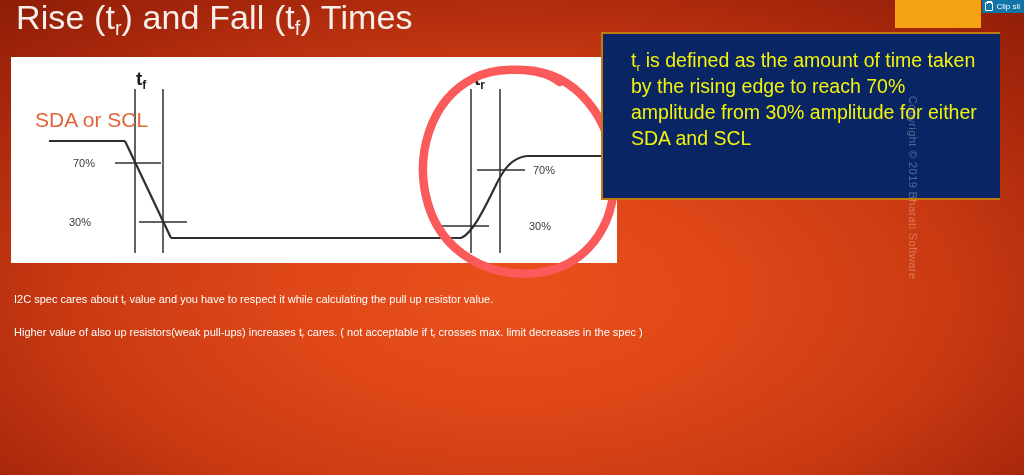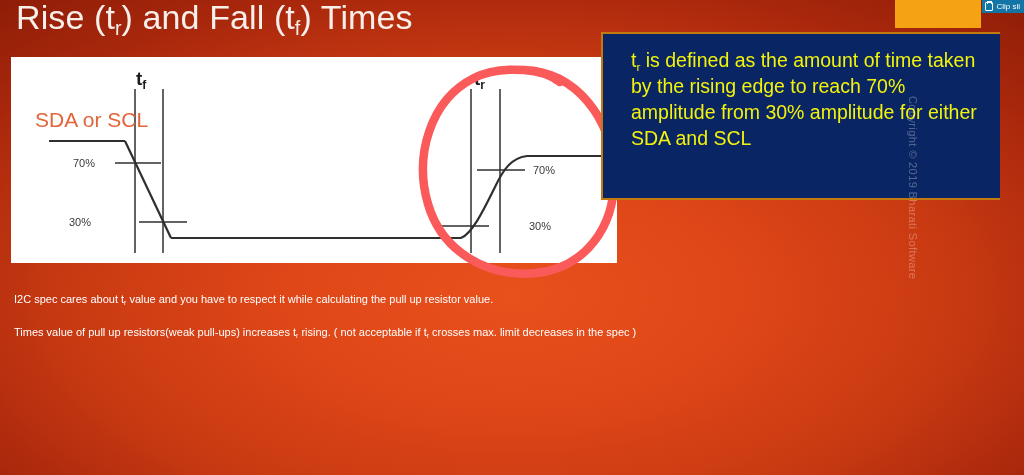--- a/index.html
+++ b/index.html
@@ -152,17 +152,17 @@
       <span>taken by the rising edge to reach</span>
       <span>70% amplitude from 30% amplitude</span>
       <span>for either SDA and SCL</span></p>
   </div>
 
   <div id="watermark">Copyright © 2019 Bharati Software</div>
 
   <div id="body-copy">
     <p><span>I2C spec cares about t</span><sub>r</sub><span> value and you have to respect it while calculating the pull up resistor value.</span></p>
 
-    <p><span>Times value of pull up resistors(weak pull-ups) increases t</span><sub>r</sub><span> rising. ( not acceptable if t</span><sub>r</sub><span> crosses max. limit decreases in the spec )</span></p>
+    <p><span>Higher value of also up resistors(weak pull-ups) increases t</span><sub>r</sub><span> cares. ( not acceptable if t</span><sub>r</sub><span> crosses max. limit decreases in the spec )</span></p>
 
   </div>
 
 </div>
 
 </body></html>

